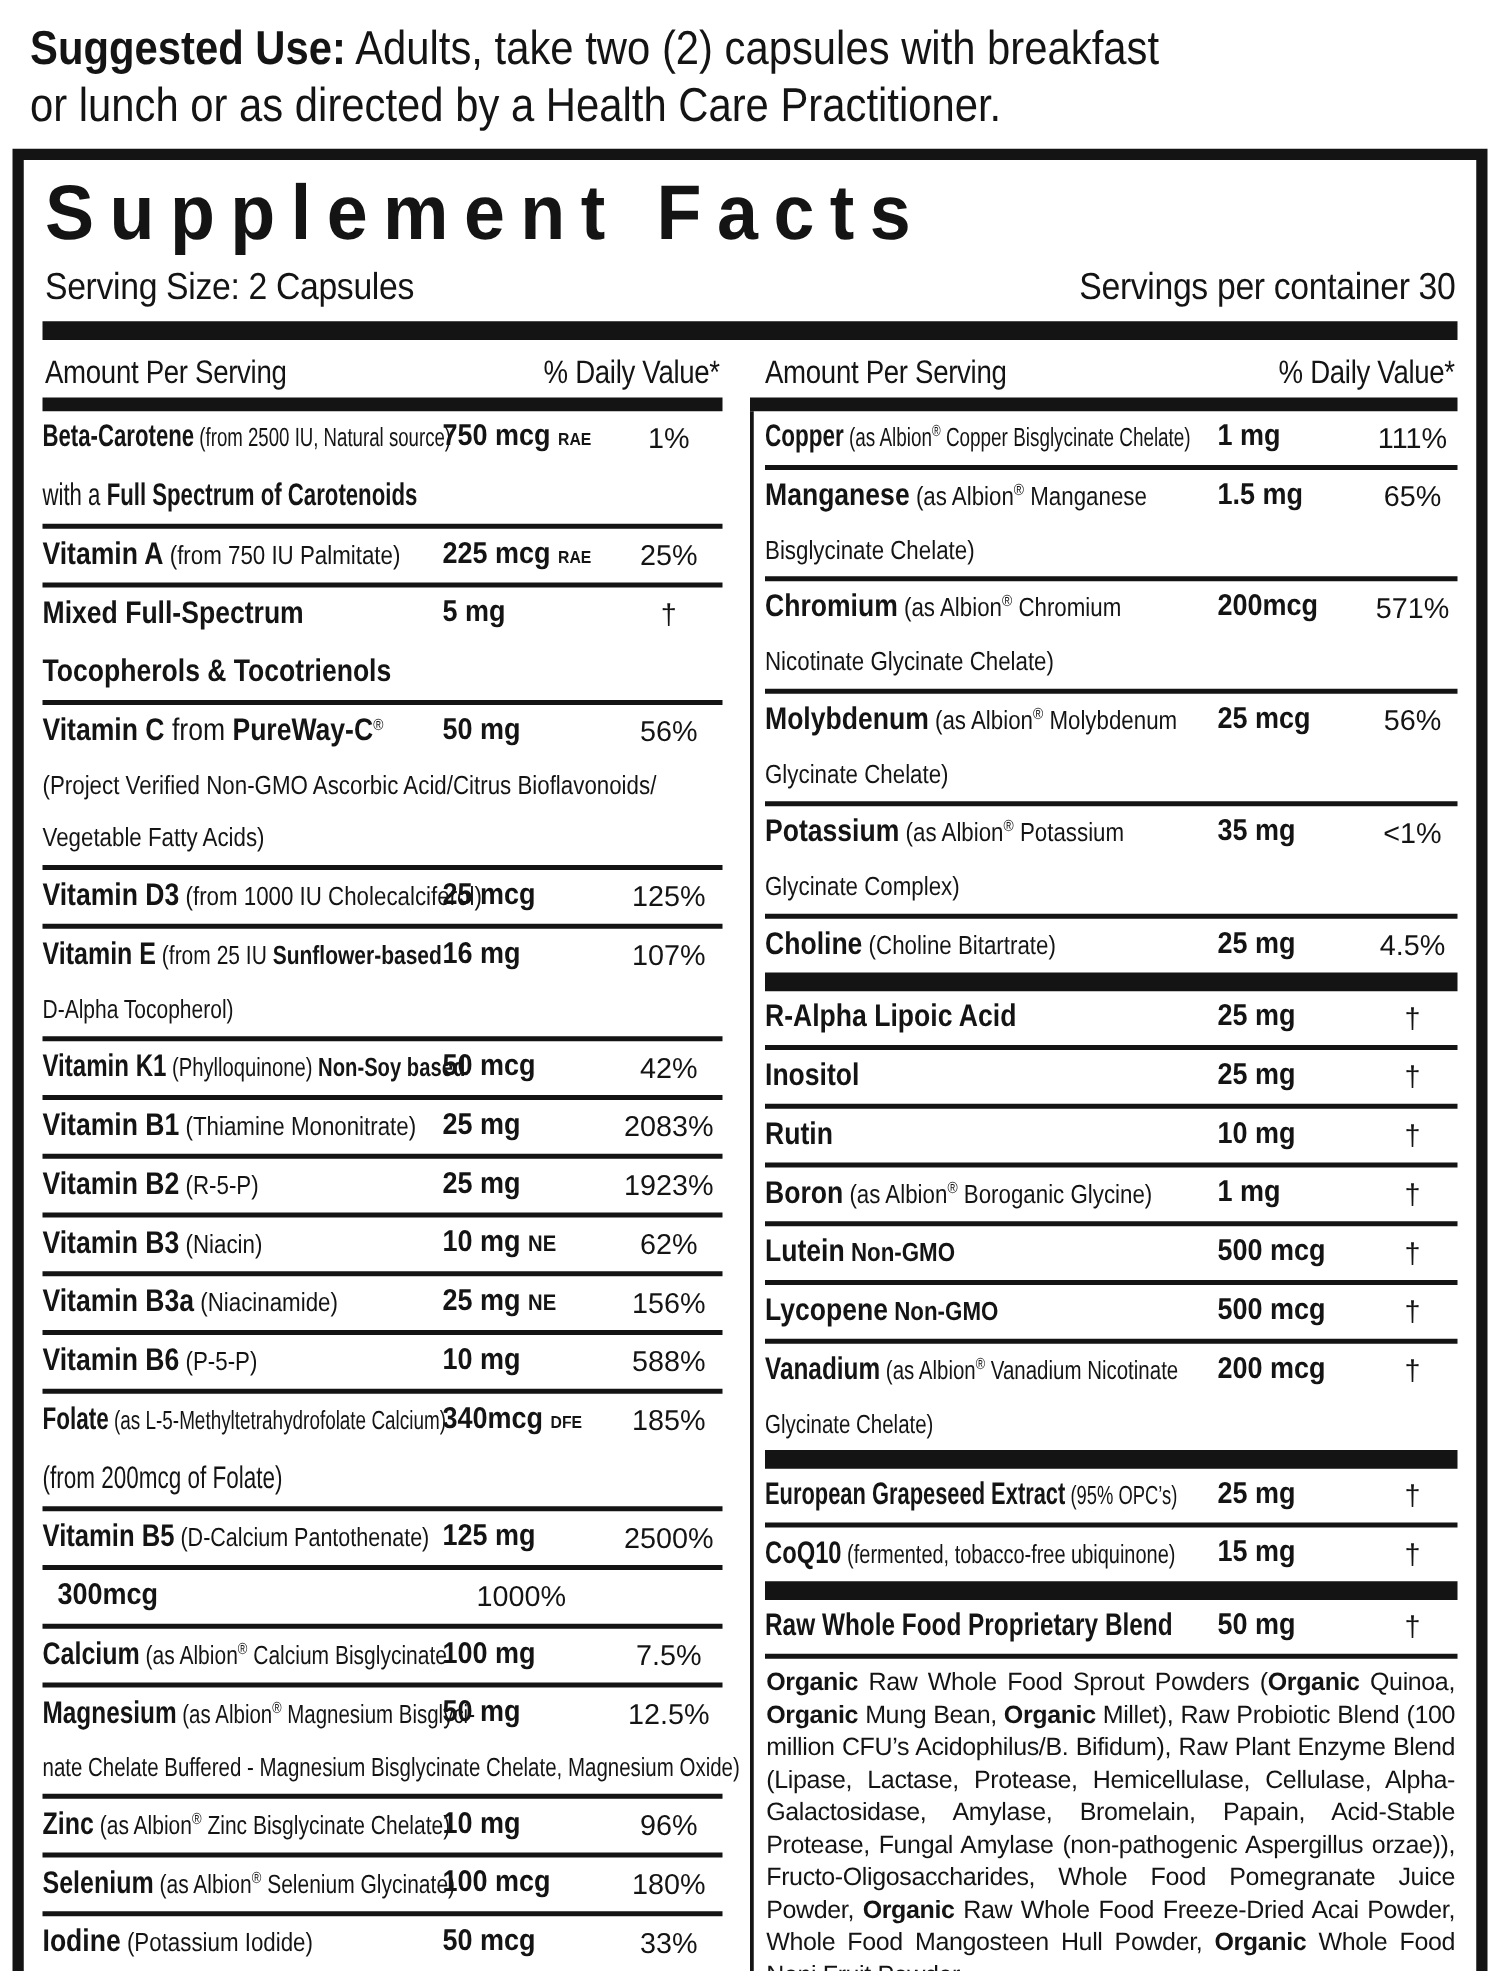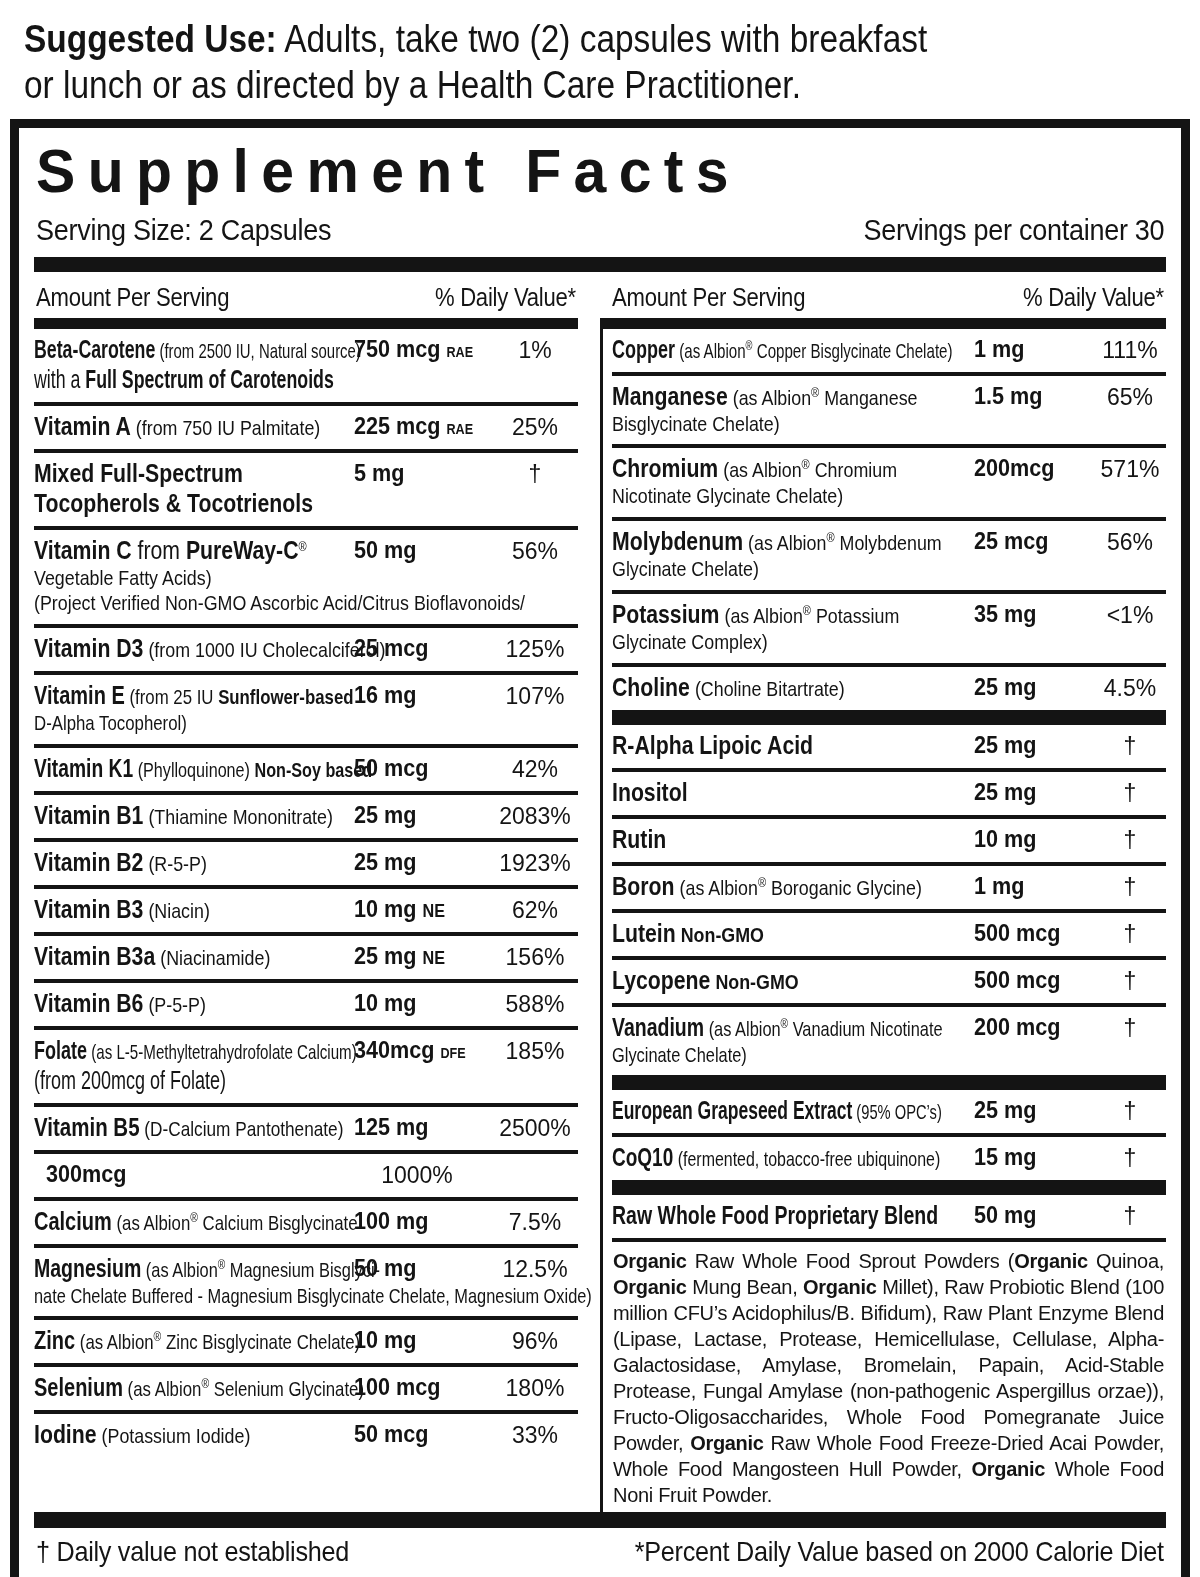--- a/index.html
+++ b/index.html
@@ -26,21 +26,21 @@
   .col.right .colhead{padding-left:12px;}
   .rows{flex:1;}
   .col.right .rows{border-left:3px solid #141414;padding-left:9px;}
 
   .row{display:grid;grid-template-columns:1fr 150px 86px;align-items:start;
        padding:7px 0 9px 0;border-bottom:4px solid #141414;line-height:1.08;}
   .col.right .row{grid-template-columns:1fr 132px 72px;}
   .rows .row:last-child{border-bottom:none;}
   .row.nosep{border-bottom:none;}
   .nm{min-width:0;}
-  .contline{grid-column:1/-1;margin-top:3px;}
+  .contline{grid-column:1/-1;margin-top:20px;}
   .amt{font-size:24px;font-weight:700;padding-left:12px;}
   .dv{font-size:23px;text-align:center;padding-top:2px;}
   .hbar{height:15px;background:#141414;}
 
   .sg-lg{font-size:25px;font-weight:700;}
   .sg-lgr{font-size:25px;font-weight:400;}
   .sg-sm{font-size:21px;font-weight:400;}
   .sg-smb{font-size:21px;font-weight:700;}
   .sg-sup{font-size:13px;vertical-align:8px;font-weight:400;}
   .sg-unit{font-size:14px;font-weight:700;}
@@ -92,22 +92,22 @@
           <div class="row">
             <div class="nm"><span class="cond" style="transform: scaleX(0.85);"><span class="sg-lg">Mixed Full-Spectrum</span></span></div>
             <div class="amt"><span class="cond" style="transform: scaleX(0.9);"><span class="sg-num">5 mg</span></span></div>
             <div class="dv">†</div>
             <div class="contline"><span class="cond" style="transform: scaleX(0.85);"><span class="sg-lg">Tocopherols &amp; Tocotrienols</span></span></div>
           </div>
           <div class="row">
             <div class="nm"><span class="cond" style="transform: scaleX(0.85);"><span class="sg-lg">Vitamin C</span><span class="sg-lgr"> from </span><span class="sg-lg">PureWay-C</span><span class="sg-sup">®</span></span></div>
             <div class="amt"><span class="cond" style="transform: scaleX(0.9);"><span class="sg-num">50 mg</span></span></div>
             <div class="dv">56%</div>
+            <div class="contline"><span class="cond" style="transform: scaleX(0.85);"><span class="sg-sm">(Project Verified Non-GMO Ascorbic Acid/Citrus Bioflavonoids/</span></span></div>
             <div class="contline"><span class="cond" style="transform: scaleX(0.85);"><span class="sg-sm">Vegetable Fatty Acids)</span></span></div>
-            <div class="contline"><span class="cond" style="transform: scaleX(0.85);"><span class="sg-sm">(Project Verified Non-GMO Ascorbic Acid/Citrus Bioflavonoids/</span></span></div>
           </div>
           <div class="row">
             <div class="nm"><span class="cond" style="transform: scaleX(0.85);"><span class="sg-lg">Vitamin D3</span><span class="sg-sm"> (from 1000 IU Cholecalciferol)</span></span></div>
             <div class="amt"><span class="cond" style="transform: scaleX(0.9);"><span class="sg-num">25 mcg</span></span></div>
             <div class="dv">125%</div>
           </div>
           <div class="row">
             <div class="nm"><span class="cond" style="transform: scaleX(0.8);"><span class="sg-lg">Vitamin E</span><span class="sg-sm"> (from 25 IU </span><span class="sg-smb">Sunflower-based</span></span></div>
             <div class="amt"><span class="cond" style="transform: scaleX(0.9);"><span class="sg-num">16 mg</span></span></div>
             <div class="dv">107%</div>

